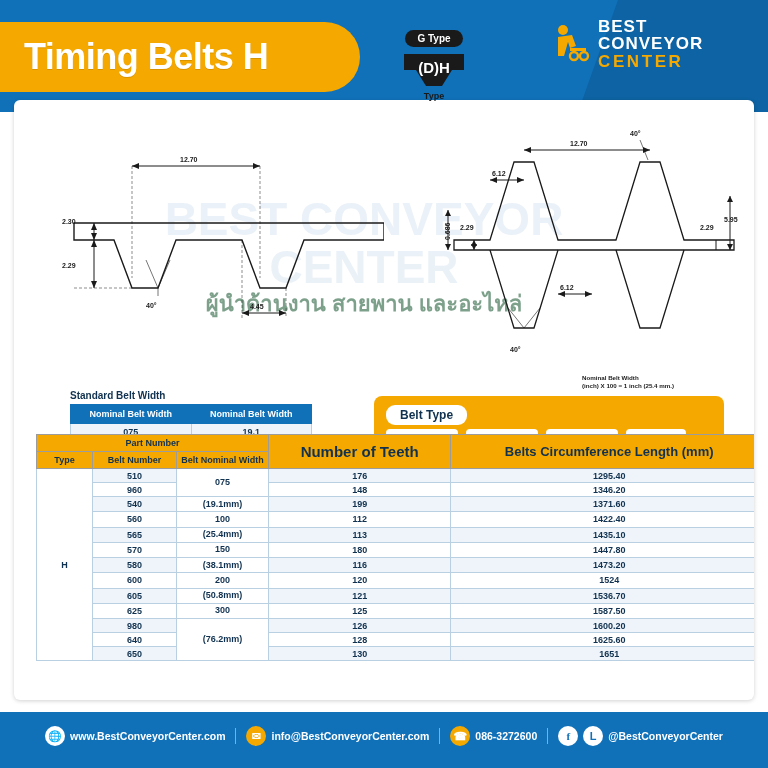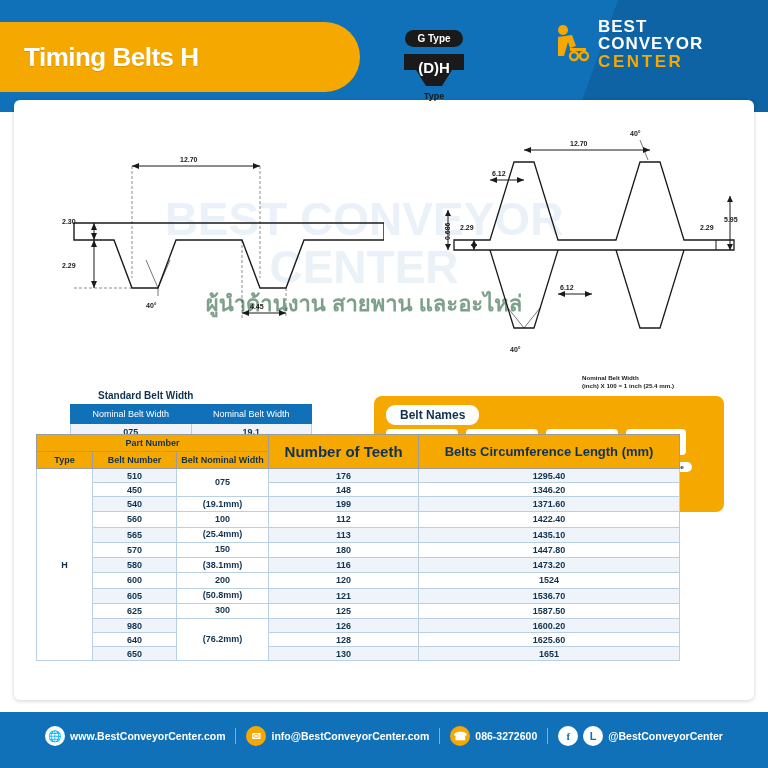--- a/index.html
+++ b/index.html
@@ -22,21 +22,21 @@
     background:#0d63a3;
     clip-path:polygon(40px 0, 190px 0, 190px 112px, 0 112px);
   }
   .title-plate{
     position:absolute; left:0; top:22px; width:360px; height:70px;
     background:#f5a800;
     border-top-right-radius:36px; border-bottom-right-radius:36px;
     display:flex; align-items:center;
   }
   .title-plate .title{
-    color:#ffffff; font-size:26px; font-weight:bold; letter-spacing:-.5px;
+    color:#ffffff; font-size:36px; font-weight:bold; letter-spacing:-.5px;
     margin-left:24px; text-shadow:0 1px 0 rgba(0,0,0,.12);
   }
 
   
   .logo{
     position:absolute; right:18px; top:18px; width:200px; height:52px;
     display:flex; align-items:center; justify-content:flex-end; gap:8px; z-index:3;
   }
   .logo-mark{ width:40px; height:44px; }
   .logo-text{ line-height:1.02; text-align:left; }
@@ -78,27 +78,27 @@
 
   .only-g{
     position:absolute; left:58px; top:42px; font-size:21px; font-weight:bold; color:#10314f;
   }
 
   
   .drawing-left{ position:absolute; left:40px; top:28px; }
   .drawing-right{ position:absolute; left:420px; top:22px; }
 
   
-  .sbw-title{ position:absolute; left:56px; top:290px; font-size:10px; font-weight:bold; color:#10314f;margin-left:28px;}
+  .sbw-title{ position:absolute; left:56px; top:290px; font-size:10px; font-weight:bold; color:#10314f;}
   table.sbw{
     position:absolute; left:56px; top:304px; border-collapse:collapse; width:242px;
     font-size:9px;
   }
   table.sbw th{
-    background:#1071b9; color:#fff; font-size:9px; font-weight:normal; border:1px solid #1071b9;
+    background:#1071b9; color:#fff; font-size:9px; font-weight:bold; border:1px solid #1071b9;
     padding:4px 16px; text-align:center;
   }
   table.sbw td{
     border:1px solid #b9cfe2; padding:2.5px 2px; text-align:center; color:#10314f; font-weight:bold;
     font-size:9px;
   }
   table.sbw tr:nth-child(odd) td{ background:#eef4fa; }
   table.sbw tr:nth-child(even) td{ background:#ffffff; }
 
   
@@ -123,21 +123,21 @@
   .ann-len{ left:12px; top:66px; width:128px; }
   .ann-type{ left:146px; top:66px; width:105px; }
   .ann-wid{ left:208px; top:-22px; width:140px; }
   .g-chip{
     position:absolute; left:282px; top:66px; background:#fff; border-radius:7px;
     font-size:6px; font-weight:bold; color:#10314f; padding:2px 8px;
   }
 
   
   table.main{
-    position:absolute; left:22px; top:334px; width:644px; border-collapse:collapse;
+    position:absolute; left:22px; top:334px; width:732px; border-collapse:collapse;
     font-size:9px;
   }
   table.main th{
     background:#f5a800; color:#10314f; font-weight:bold; border:1px solid #9c9c9c;
     padding:3px 2px; text-align:center;
   }
   table.main th.big{ font-size:15px;text-align:center; }
   table.main th.mid{ font-size:9px; }
   table.main td{
     border:1px solid #b9cfe2; text-align:center; color:#10314f; font-weight:bold;
@@ -324,21 +324,21 @@
         <td>50.8</td>
       </tr>
       <tr>
         <td>300</td>
         <td>76.2</td>
       </tr>
     </tbody>
   </table>
 
   <div class="names">
-    <div class="hdr">Belt Names</div>
+    <div class="hdr">Belt Type</div>
     <div class="boxes">
       <div class="nb">510</div>
       <div class="nb">(D)H</div>
       <div class="nb">100</div>
       <div class="nb small">G</div>
     </div>
     <div class="ann ann-len" style="white-space:pre-line">Belt Nominal Length
 (inch) X 10 = 51 inch (1295.40 mm.)</div>
     <div class="ann ann-type" style="white-space:pre-line">Belt Type
 (DH for Double Timing Belt)</div>
@@ -362,21 +362,21 @@
     </thead>
     <tbody>
       <tr>
         <td class="typecell" rowspan="13">H</td>
         <td class="alt">510</td>
         <td class="widthcell" rowspan="2">075</td>
         <td class="alt">176</td>
         <td class="alt">1295.40</td>
       </tr>
       <tr>
-        <td>450</td>
+        <td>960</td>
         <td>148</td>
         <td>1346.20</td>
       </tr>
       <tr>
         <td class="alt">540</td>
         <td class="widthcell">(19.1mm)</td>
         <td class="alt">199</td>
         <td class="alt">1371.60</td>
       </tr>
       <tr>

